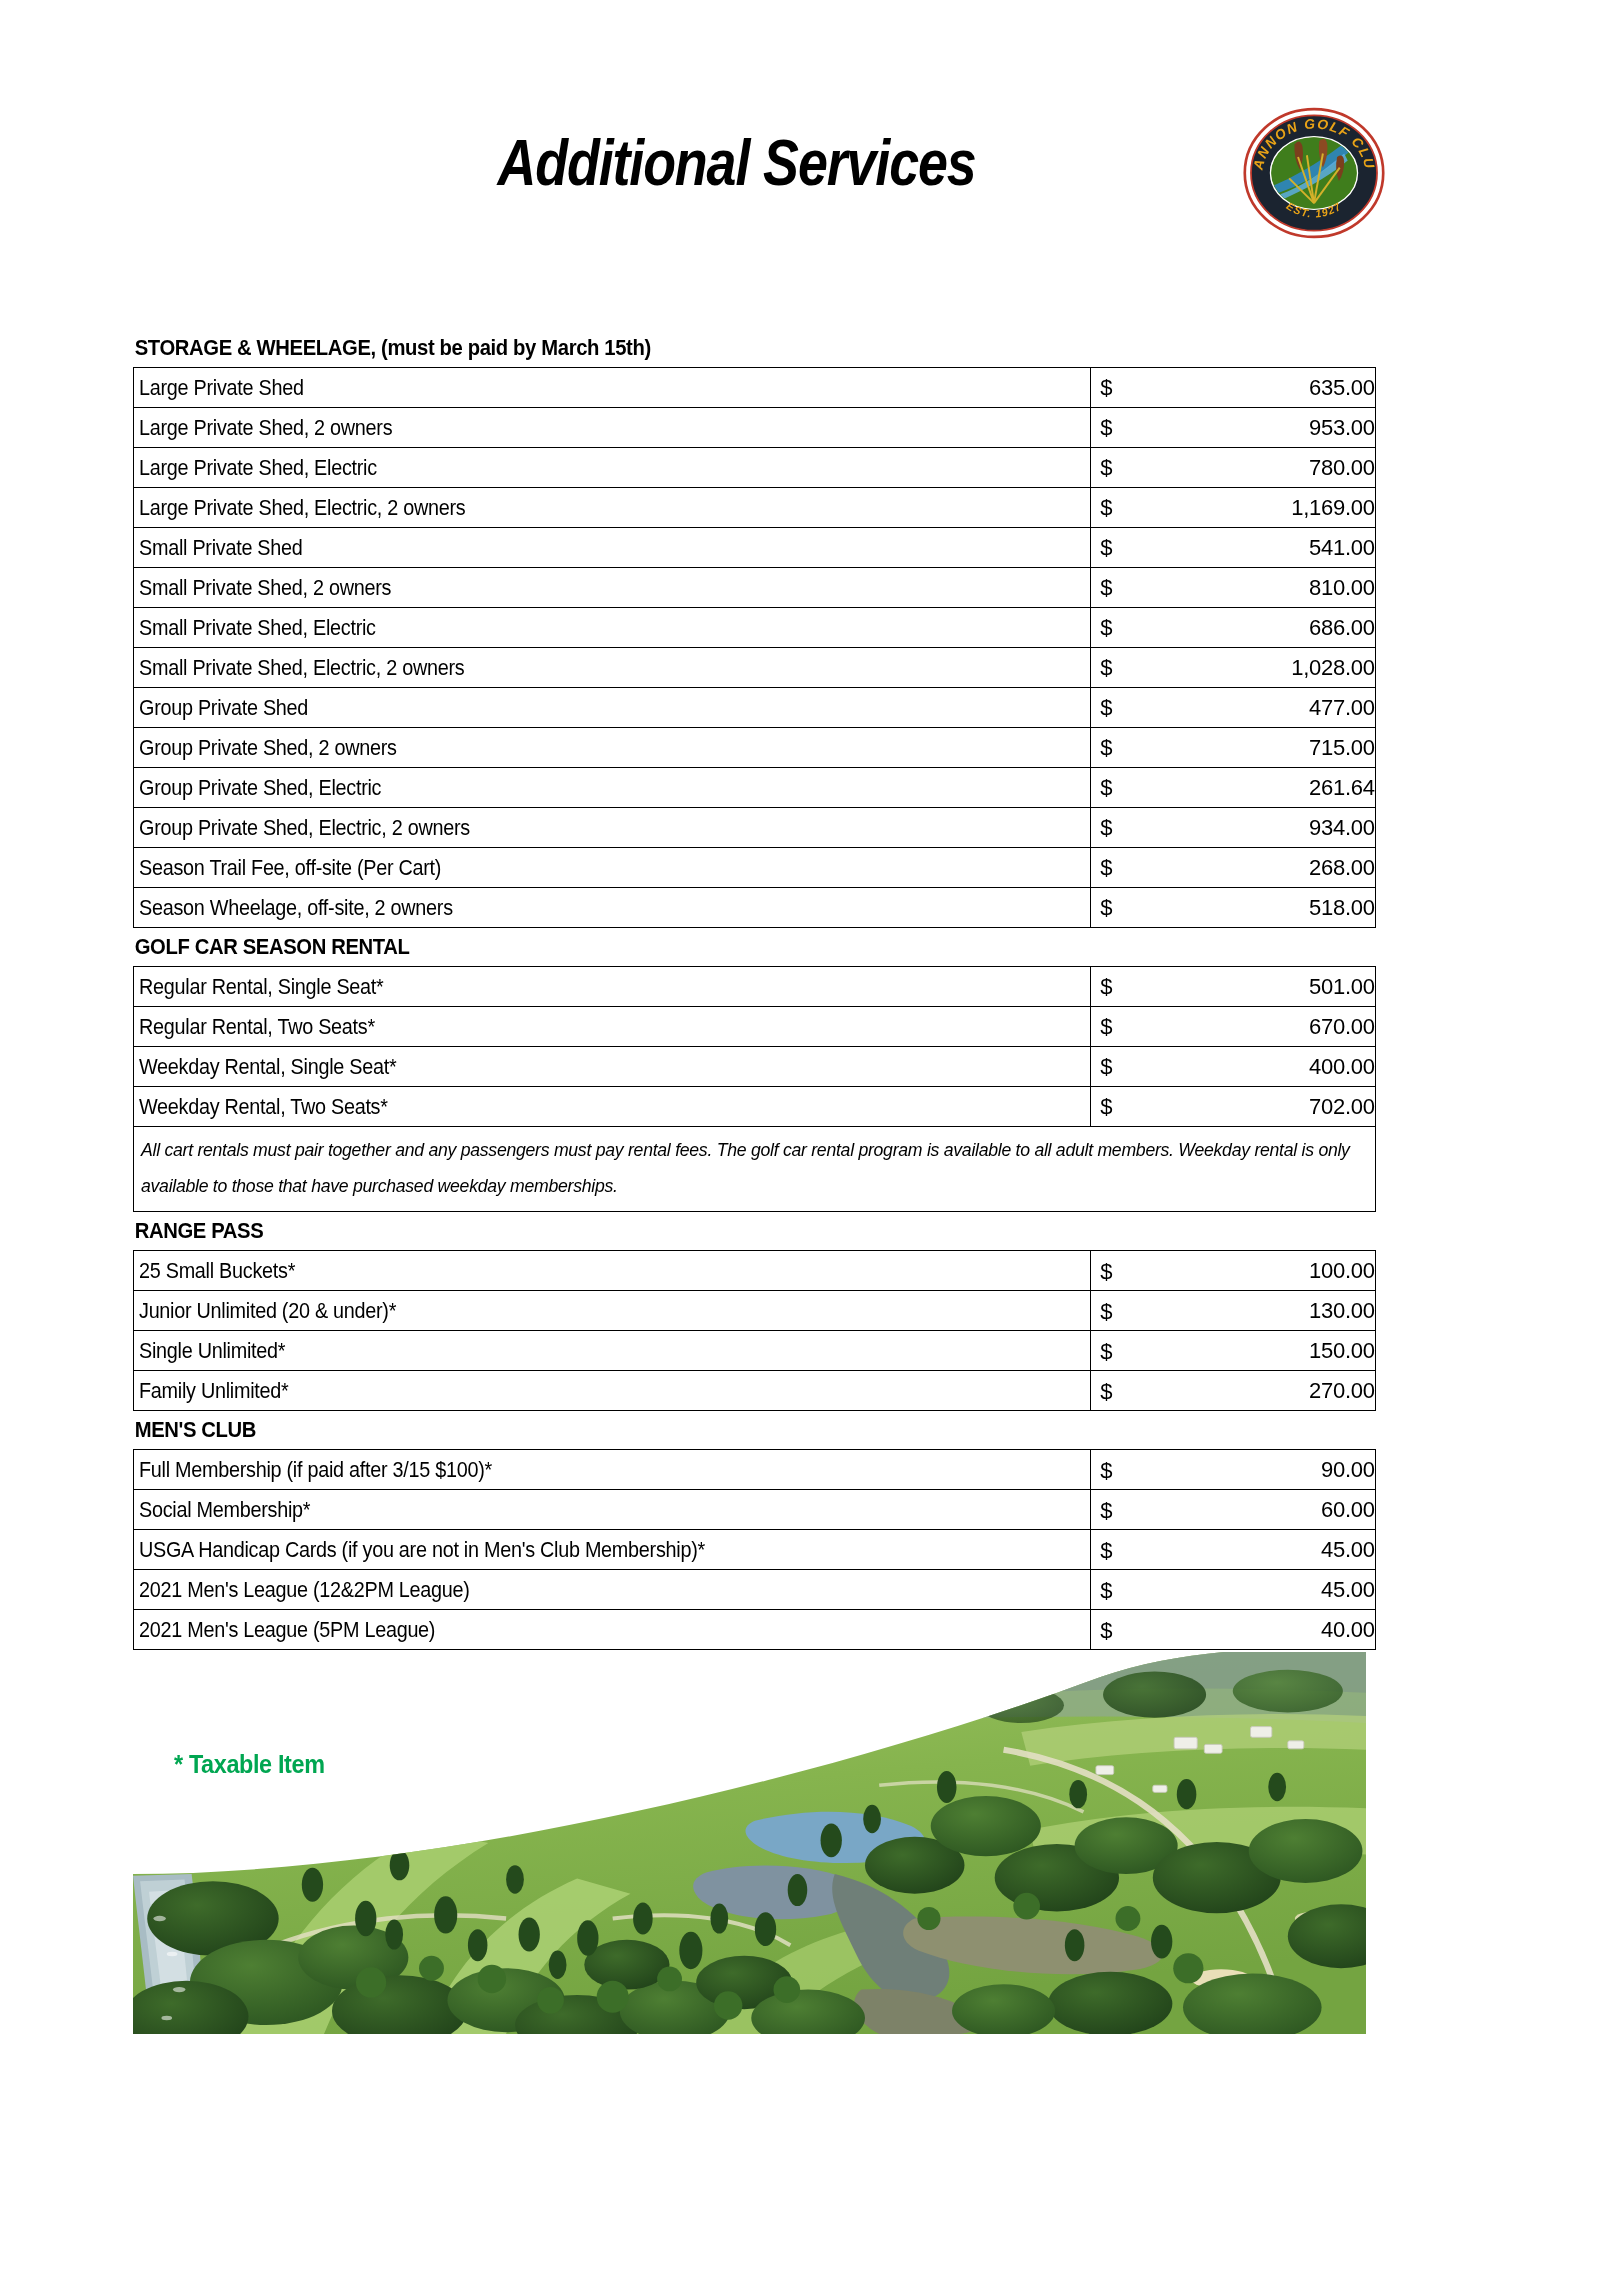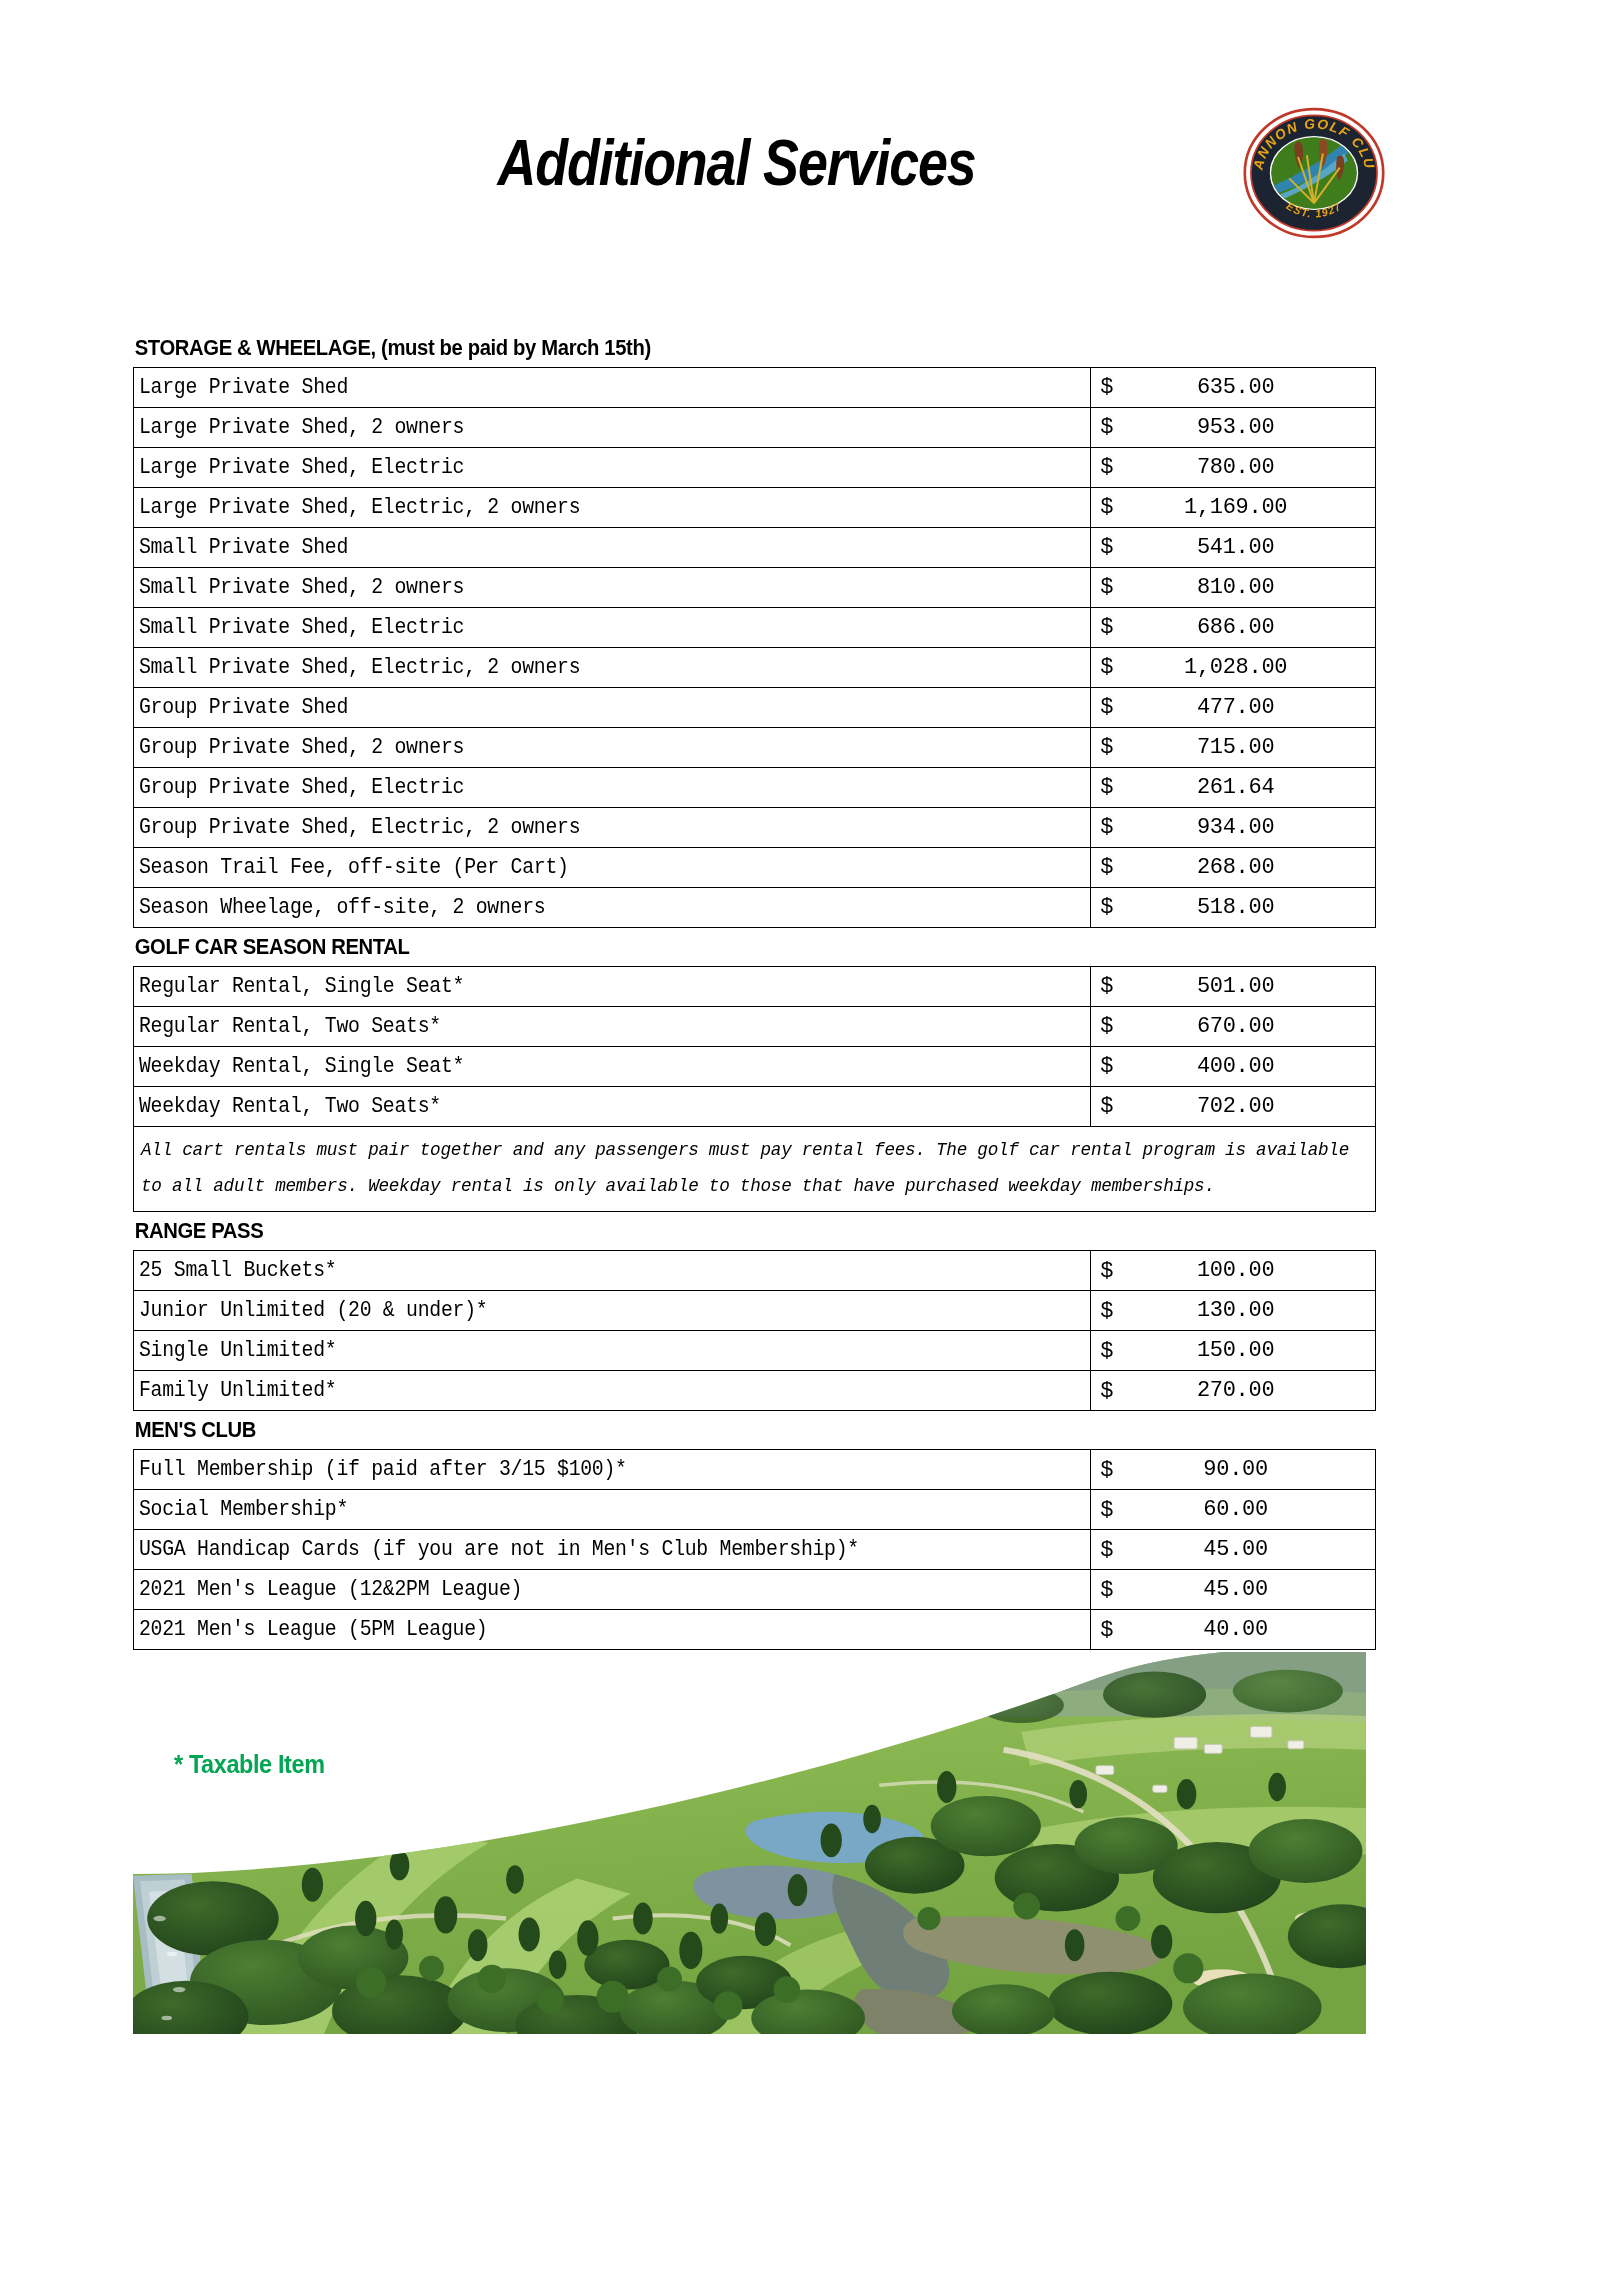--- a/index.html
+++ b/index.html
@@ -85,21 +85,21 @@
     border-collapse: collapse;
     table-layout: fixed;
     width: 1233px;
     margin: 0;
   }
   table.fee td {
     border: 1.8px solid #000000;
     height: 39px;
     padding: 0 0 0 5.3px;
     vertical-align: middle;
-    font-family: Liberation Mono, monospace;
+    font-family: Liberation Sans, sans-serif;
     font-size: 22px;
     line-height: 27px;
     letter-spacing: -0.3px;
     white-space: nowrap;
     overflow: hidden;
   }
   td.label {
     width: 951px;
   }
   td.label span.t {
@@ -113,21 +113,21 @@
     position: relative;
   }
   td.money .dollar {
     position: absolute;
     left: 9px;
     top: 50%;
     transform: translateY(-50%);
   }
   td.money .amt {
     display: block;
-    text-align: center;
+    text-align: right;
   }
 
   
   td.label-narrow { width: 646px; }
   td.money-mid { width: 305px; }
   td.blank-none { width: 280px; border: none; }
 
   
   table.fee td.note {
     height: 69px;

